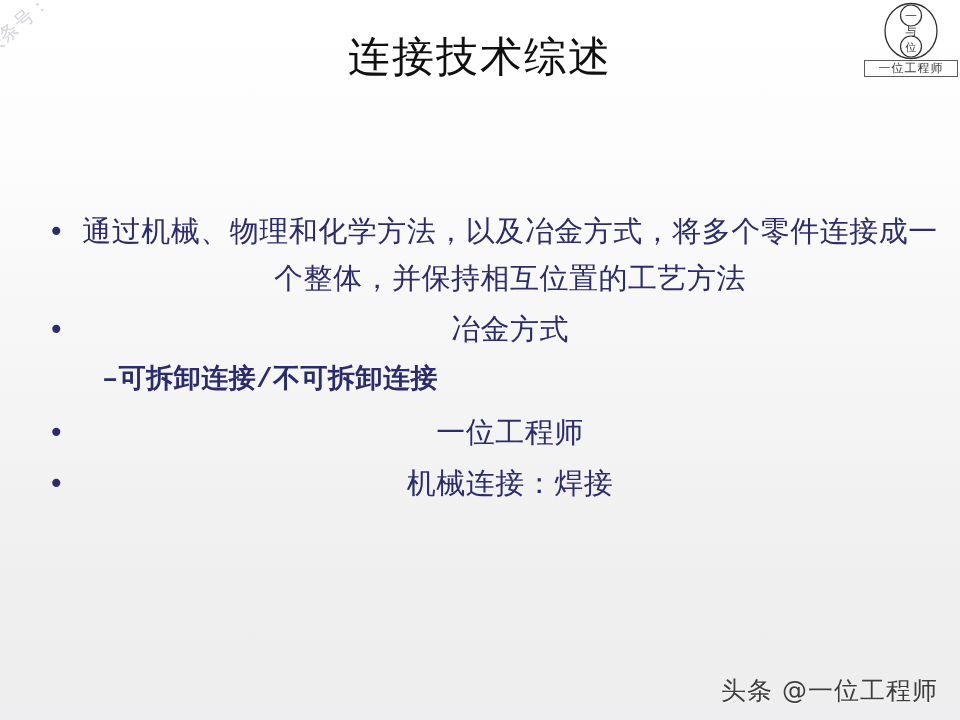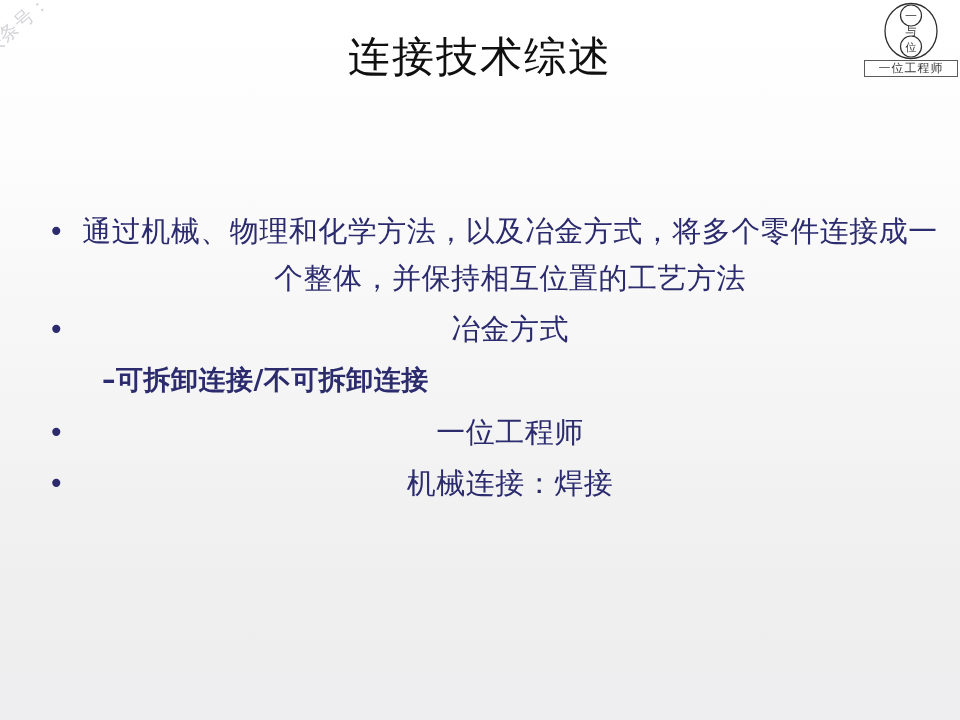--- a/index.html
+++ b/index.html
@@ -127,20 +127,21 @@
     flex: 0 0 auto;
     width: 62px;
   }
   .subitem-text {
     flex: 1 1 auto;
     font-size: 27px;
     line-height: 46px;
     color: #2b2b6e;
     font-weight: bold;
     letter-spacing: 0.5px;
+    font-family: Liberation Mono, monospace;
   }
 
   
   #footer-watermark {
     position: absolute;
     right: 22px;
     bottom: 14px;
     font-size: 25px;
     line-height: 30px;
     color: #3d3d3d;
@@ -192,14 +193,15 @@
       <span class="bullet-text">一位工程师</span>
     </div>
 
     <div class="bullet-row level1">
       <span class="bullet-dot">•</span>
       <span class="bullet-text">机械连接：焊接</span>
     </div>
 
   </div>
 
+  <div id="footer-watermark">头条 @一位工程师</div>
 
 </div>
 
 </body></html>

